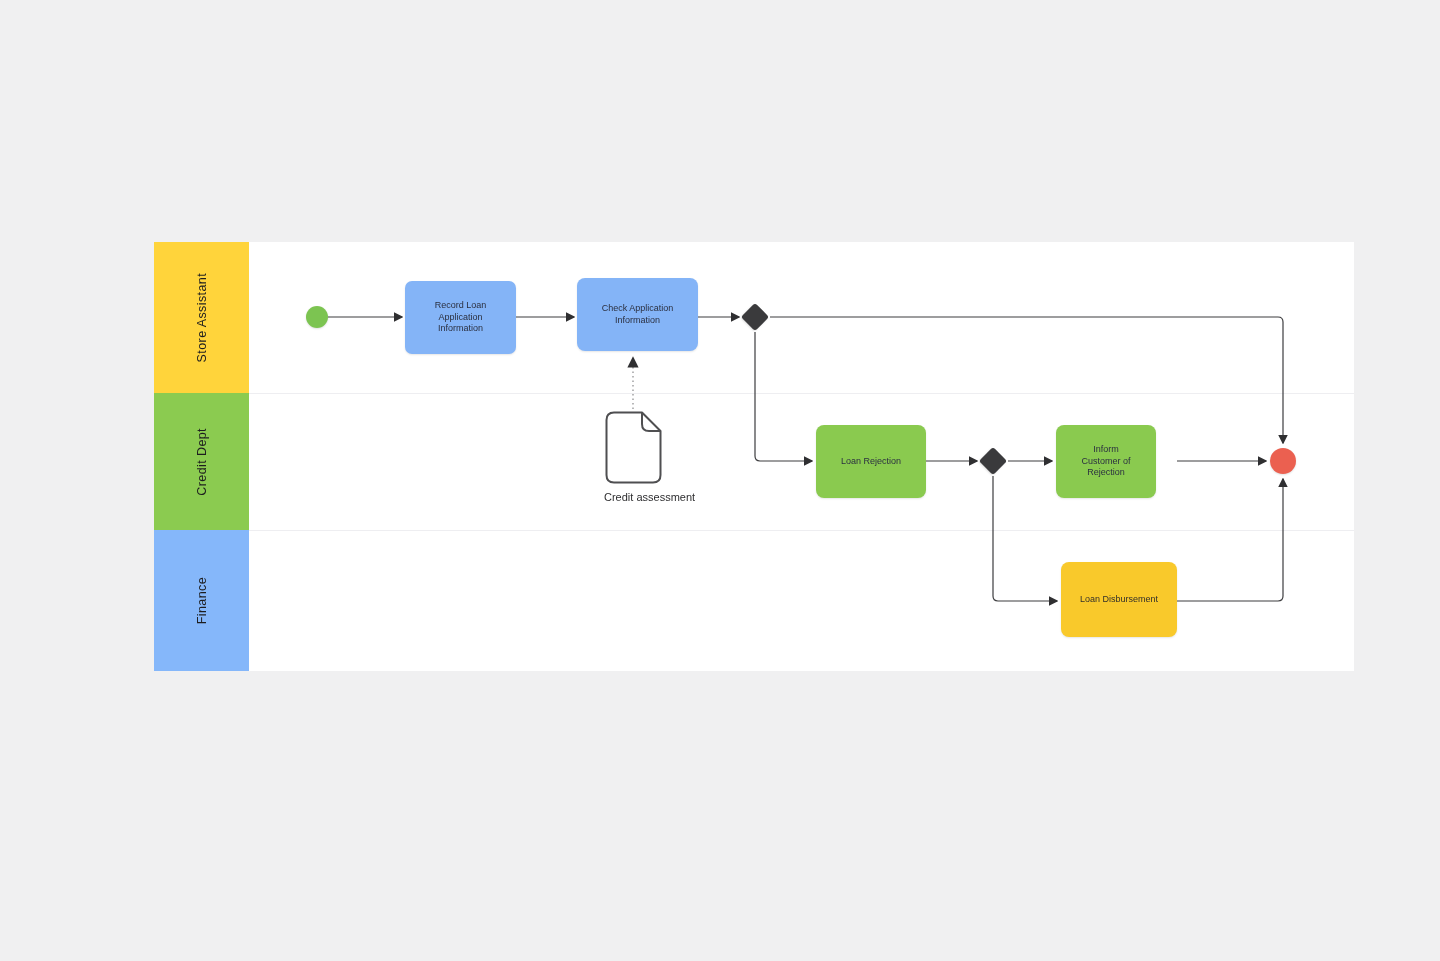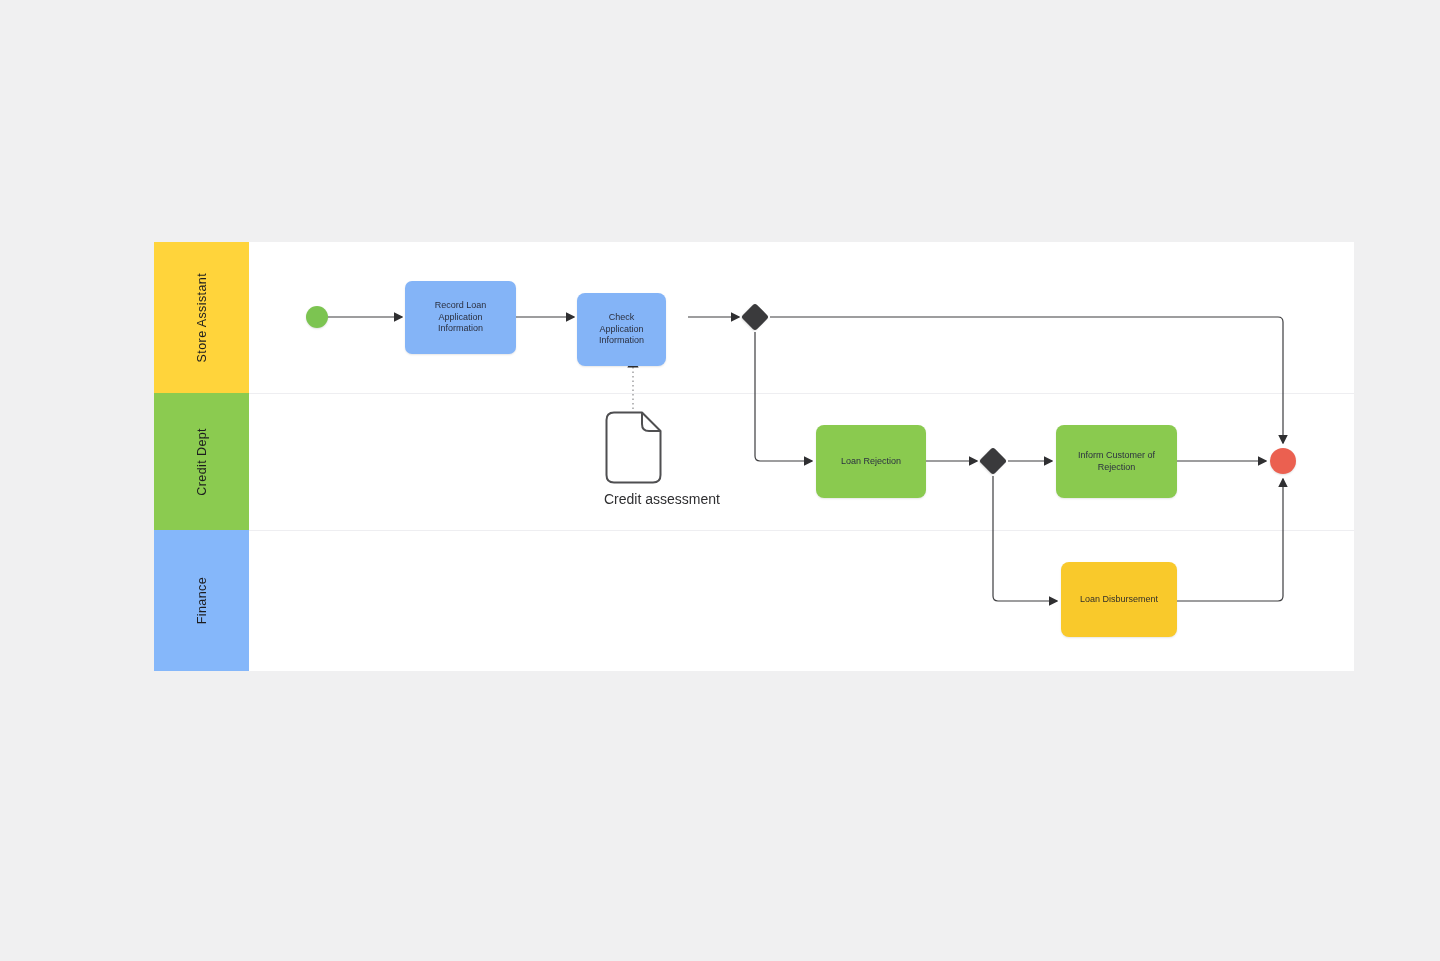--- a/index.html
+++ b/index.html
@@ -71,23 +71,23 @@
     font-weight: 500;
     color: #2b3040;
     padding: 6px 18px;
     box-shadow: 0 1px 2px rgba(0,0,0,0.10);
   }
   .task-blue   { background: #84B4F7; }
   .task-green  { background: #8ACA4F; }
   .task-yellow { background: #F9C92B; color: #33302a; }
 
   .task-record    { left: 251px; top: 39px;  width: 111px; height: 73px; border-radius: 7px; }
-  .task-check     { left: 423px; top: 51px;  width: 89px; height: 73px; }
+  .task-check     { left: 423px; top: 36px;  width: 121px; height: 73px; }
   .task-loan      { left: 662px; top: 183px; width: 110px; height: 73px; }
-  .task-inform    { left: 902px; top: 183px; width: 121px; height: 73px; }
+  .task-inform    { left: 902px; top: 183px; width: 100px; height: 73px; }
   .task-disburse  { left: 907px; top: 320px; width: 116px; height: 75px; }
 
   .event {
     position: absolute;
     border-radius: 50%;
     box-shadow: 0 1px 2px rgba(0,0,0,0.12);
   }
   .event-start { left: 152px; top: 64px;  width: 22px; height: 22px; background: #7CC451; }
   .event-end   { left: 1116px; top: 206px; width: 26px; height: 26px; background: #EB6050; }
 
@@ -104,21 +104,21 @@
 
   .doc-shape {
     position: absolute;
     left: 450px; top: 169px;
     width: 58px; height: 90px;
     text-align: center;
   }
   .doc-shape .doc-label {
     display: block;
     margin-top: 2px;
-    font-size: 14px;
+    font-size: 11px;
     color: #2e2e30;
     font-weight: 500;
     white-space: nowrap;
   }
 </style>
 </head>
 <body>
 
 <div class="canvas">
 

